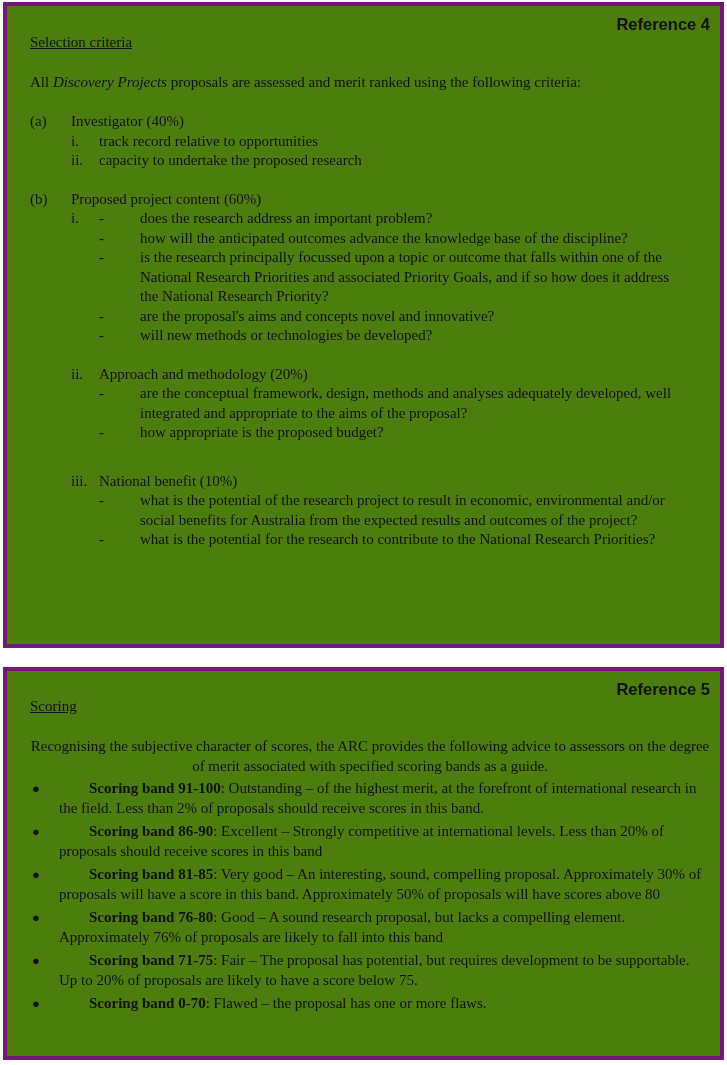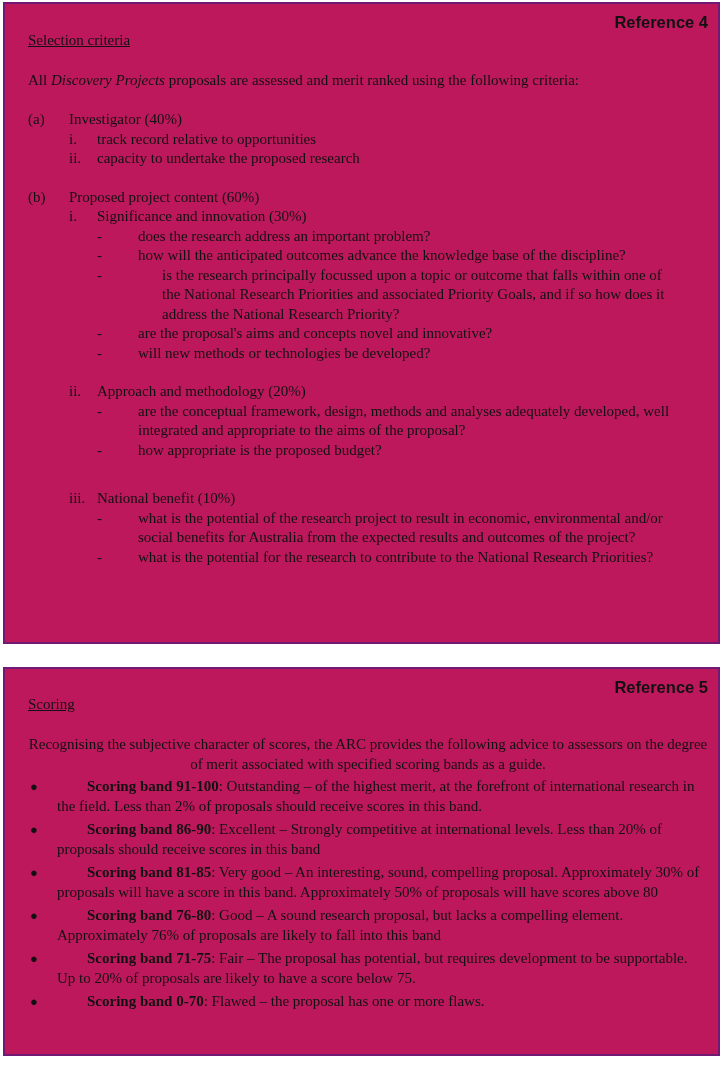--- a/index.html
+++ b/index.html
@@ -1,19 +1,19 @@
 <!DOCTYPE html>
 <html><head>
 <meta charset="utf-8">
 <style>
   html, body { margin: 0; padding: 0; background: #ffffff; }
   body { width: 727px; height: 1065px; position: relative; overflow: hidden;
          font-family: "Liberation Serif", "DejaVu Serif", serif; color: #111; }
-  .box { position: absolute; left: 3px; width: 713px; background: #be185d;
-         border: 2px solid #701a75; }
+  .box { position: absolute; left: 3px; width: 713px; background: #4d7c0f;
+         border: 4px solid #701a75; }
   #ref4 { top: 2px; height: 638px; }
   #ref5 { top: 667px; height: 385px; }
   .ref-label { position: absolute; right: 10px; top: 9px;
                font-family: "Liberation Sans", "DejaVu Sans", sans-serif;
                font-weight: bold; font-size: 16.5px; color: #111; }
   .sec-title { position: absolute; left: 23px; text-decoration: underline;
                font-size: 15px; text-align: right; }
   .txt { font-size: 15px; line-height: 19.5px; }
   .intro { position: absolute; left: 23px; text-align: center; }
   .crit { position: absolute; left: 23px; width: 680px; }
@@ -61,32 +61,31 @@
     <div class="gap"></div>
 
     <div class="crit-row">
       <div class="crit-letter">(b)</div>
       <div class="crit-body">
         <div>Proposed project content (60%)</div>
 
         <div class="sub-row">
           <div class="sub-num">i.</div>
           <div class="sub-body">
-            <div>Significance and innovation (30%)</div>
             <div class="q-row">
                 <div class="q-dash">-</div>
                 <div class="q-text">does the research address an important problem?</div>
               </div>
             <div class="q-row">
                 <div class="q-dash">-</div>
                 <div class="q-text" style="padding-right:60px;">how will the anticipated outcomes advance the knowledge base of the discipline?</div>
               </div>
             <div class="q-row">
                 <div class="q-dash">-</div>
-                <div class="q-text" style="padding-right:40px;margin-left:24px;">is the research principally focussed upon a topic or outcome that falls within one of the National Research Priorities and associated Priority Goals, and if so how does it address the National Research Priority?</div>
+                <div class="q-text" style="padding-right:40px;">is the research principally focussed upon a topic or outcome that falls within one of the National Research Priorities and associated Priority Goals, and if so how does it address the National Research Priority?</div>
               </div>
             <div class="q-row">
                 <div class="q-dash">-</div>
                 <div class="q-text">are the proposal's aims and concepts novel and innovative?</div>
               </div>
             <div class="q-row">
                 <div class="q-dash">-</div>
                 <div class="q-text">will new methods or technologies be developed?</div>
               </div>
           </div>

